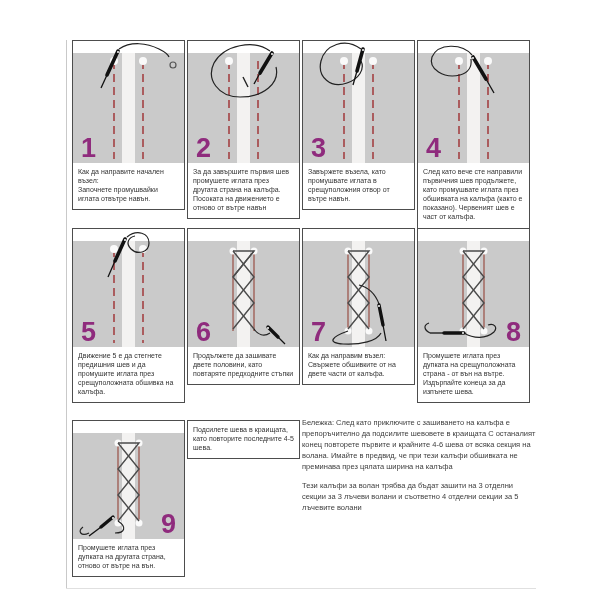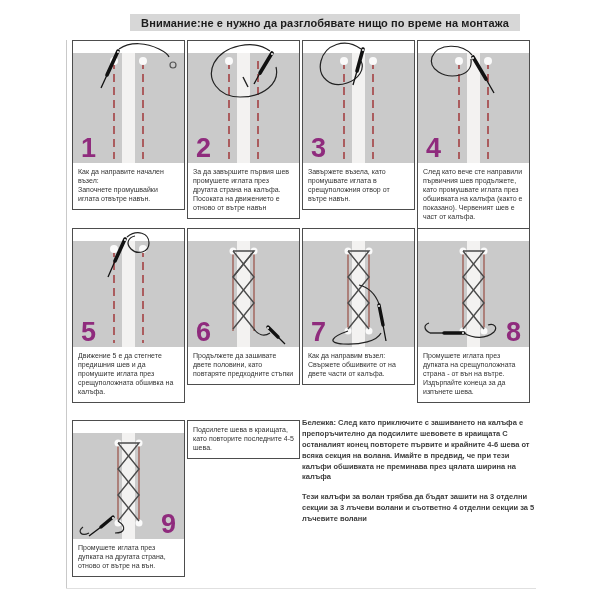--- a/index.html
+++ b/index.html
@@ -36,32 +36,29 @@
   }
   .num-left{left:8px;}
   .num-right{right:8px;}
   .caption{
     padding:4px 5px 6px 5px;font-size:7px;line-height:1.3;color:#333333;
     white-space:pre-line;
   }
 
   .note{
     position:absolute;left:302px;top:418px;width:234px;
-    font-size:7.5px;line-height:1.45;color:#3d3d3d;font-weight:bold;
+    font-size:7.5px;line-height:1.45;color:#3d3d3d;
   }
   .note p{margin:0 0 9px 0;white-space:pre-line;}
 </style>
 </head>
 <body>
 
 <div class="page">
 
-  <div class="warning-bar">
-    <span>Внимание:не е нужно да разглобявате нищо по време на монтажа</span>
-  </div>
 
   <div class="page-edge-left"></div>
   <div class="page-edge-bottom"></div>
 
   <div class="row row1">
 
     <div class="panel">
       <div class="art" style="height:122px">
         <svg width="111" height="122" viewBox="0 0 111 122">
           <rect x="0" y="12" width="111" height="110" fill="#cacaca"></rect>

